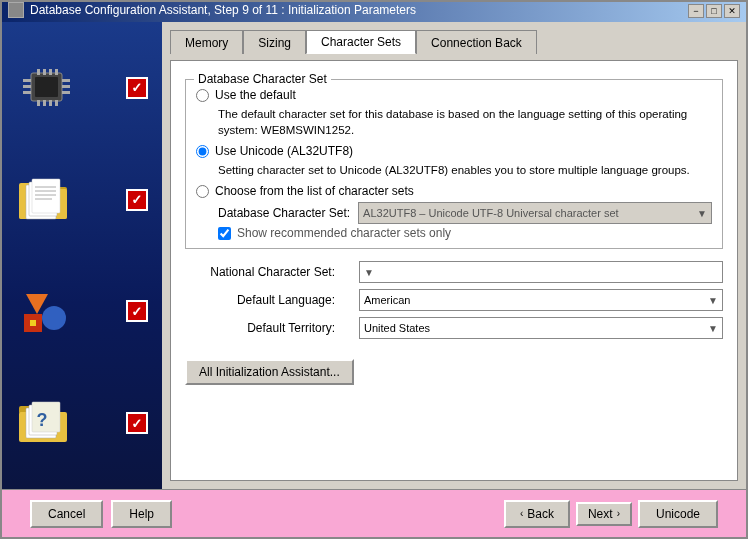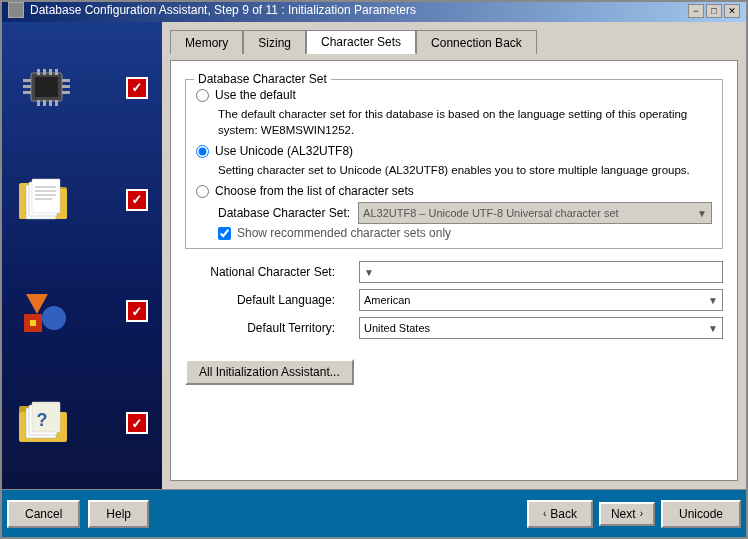--- a/index.html
+++ b/index.html
@@ -274,23 +274,23 @@
       border: 2px solid #888;
       border-top-color: #fff;
       border-left-color: #fff;
       font-size: 12px;
       cursor: pointer;
       margin-top: 4px;
     }
 
     
     .bottom-bar {
-      background: #0369a1;
+      background: #f9a8d4;
       border-top: 1px solid #888;
-      padding: 8px 5px;
+      padding: 8px 28px;
       display: flex;
       align-items: center;
       justify-content: space-between;
       height: 48px;
       flex-shrink: 0;
     }
     .bottom-left {
       display: flex;
       gap: 8px;
     }

